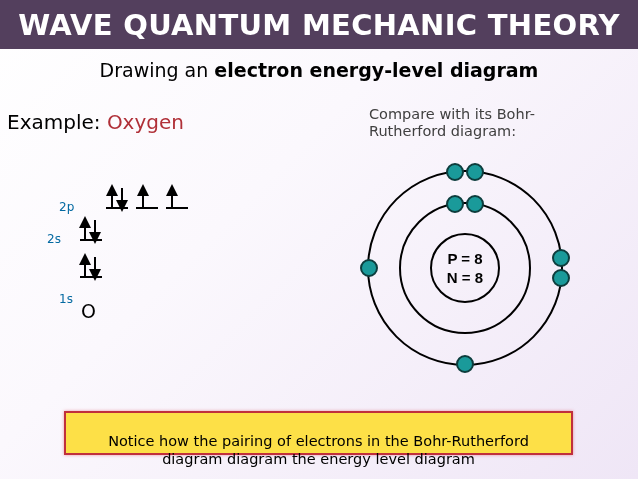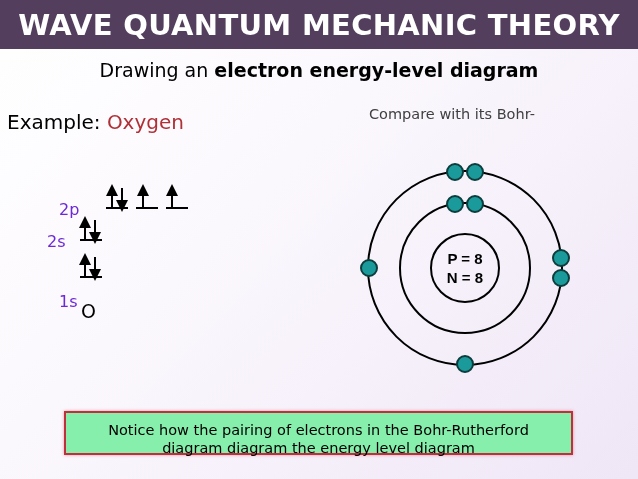--- a/index.html
+++ b/index.html
@@ -19,30 +19,30 @@
       font-size: 19px; color: #000;
     }
     .subtitle b { font-weight: bold; }
     .example {
       position: absolute; left: 7px; top: 110px; font-size: 20px; color: #000;
     }
     .example .el { color: #b03038; }
     .compare {
       position: absolute; left: 369px; top: 106px; font-size: 14.5px; color: #404040; line-height: 17px;
     }
-    .lvl-label { position: absolute; font-size: 16px; color: #6d28d9; }
+    .lvl-label { position: absolute; font-size: 12px; color: #0369a1; }
     .element-sym { position: absolute; left: 81px; top: 300px; font-size: 19px; color: #000; }
     svg.energy { position: absolute; left: 0; top: 0; }
     svg.bohr { position: absolute; left: 0; top: 0; }
     .note {
       position: absolute; left: 64px; top: 411px; width: 509px; height: 44px;
-      border: 2px solid #c0303c; background: #86efac;
+      border: 2px solid #c0303c; background: #fde047;
       box-shadow: 0 0 3px rgba(220,60,80,0.5);
       text-align: center; font-size: 14.5px; line-height: 18px; color: #000;
-      padding-top: 8px; box-sizing: border-box;
+      padding-top: 19px; box-sizing: border-box;
     }
   </style>
 </head>
 <body>
 
 <div class="header">WAVE QUANTUM MECHANIC THEORY</div>
 
 <div class="subtitle"><span>Drawing an </span><b>electron energy-level diagram</b></div>
 
 <div class="example"><span>Example: </span><span class="el">Oxygen</span></div>
@@ -84,20 +84,21 @@
       <line x1="85" y1="277" x2="85" y2="259" marker-end="url(#ah)"></line>
       <line x1="95" y1="257" x2="95" y2="275" marker-end="url(#ah)"></line>
     </g>
   </g>
 </svg>
 
 <div class="element-sym">O</div>
 
 <div class="compare">
   <div>Compare with its Bohr-</div>
+  <div>Rutherford diagram:</div>
 </div>
 
 <svg class="bohr" width="638" height="479">
   <g fill="none" stroke="#000" stroke-width="2">
     <circle cx="465" cy="268" r="97"></circle>
     <circle cx="465" cy="268" r="65"></circle>
     <circle cx="465" cy="268" r="34"></circle>
   </g>
   <g fill="#1a9a9a" stroke="#0d3d3d" stroke-width="2">
 

